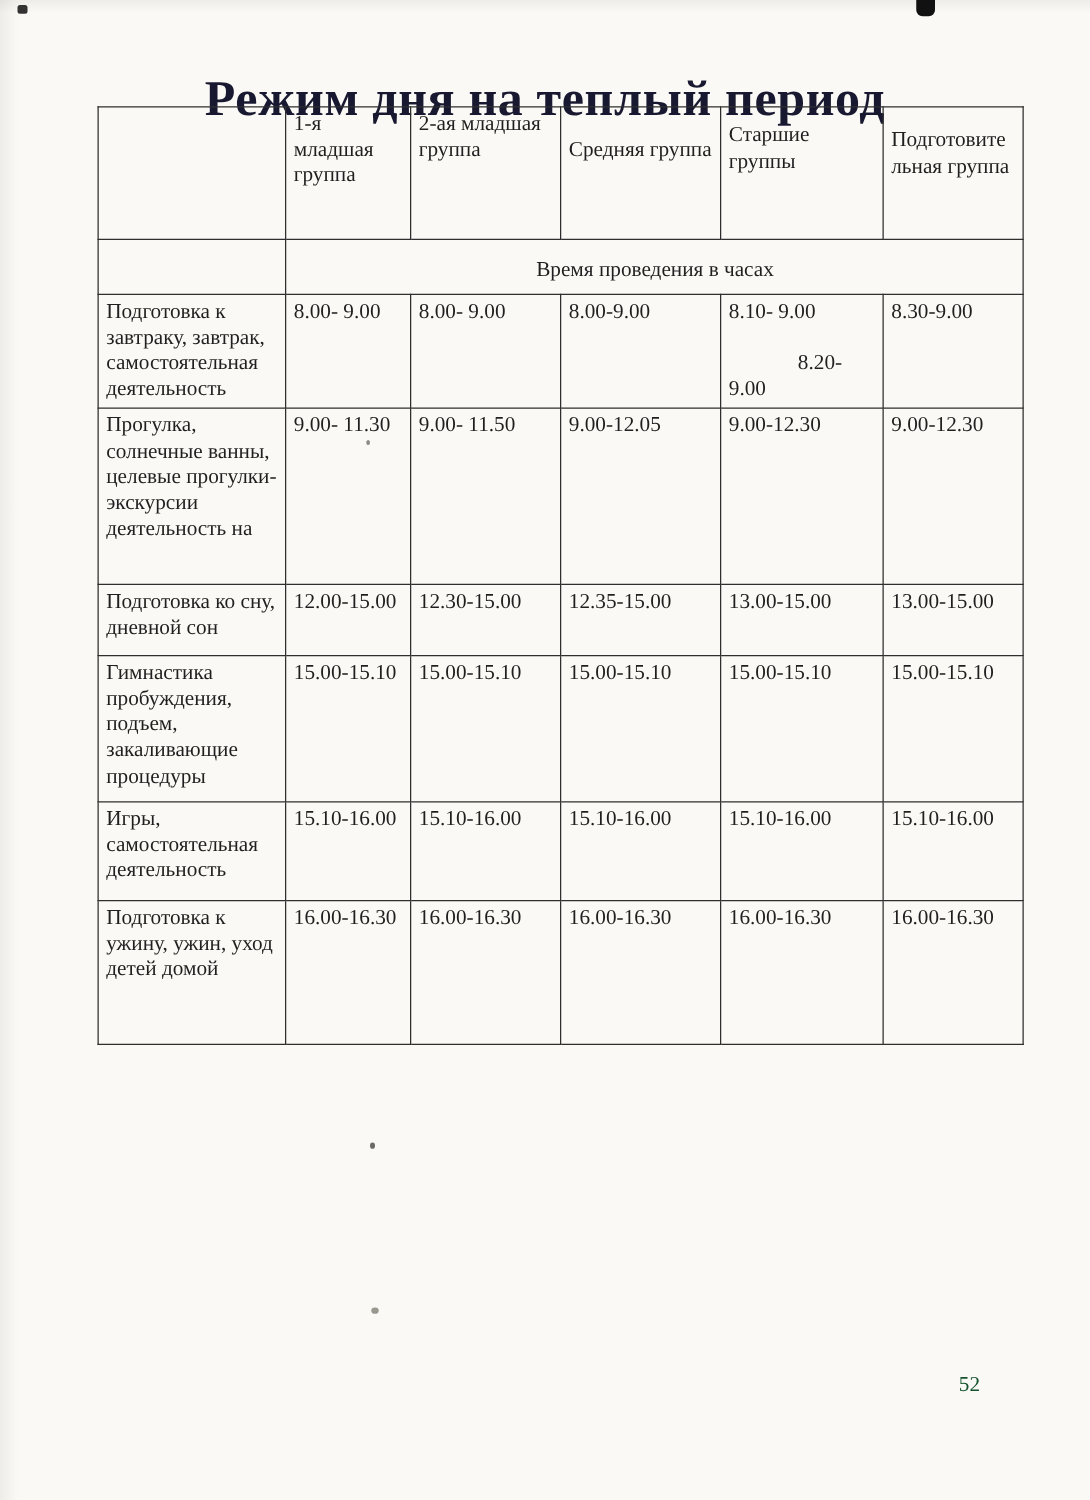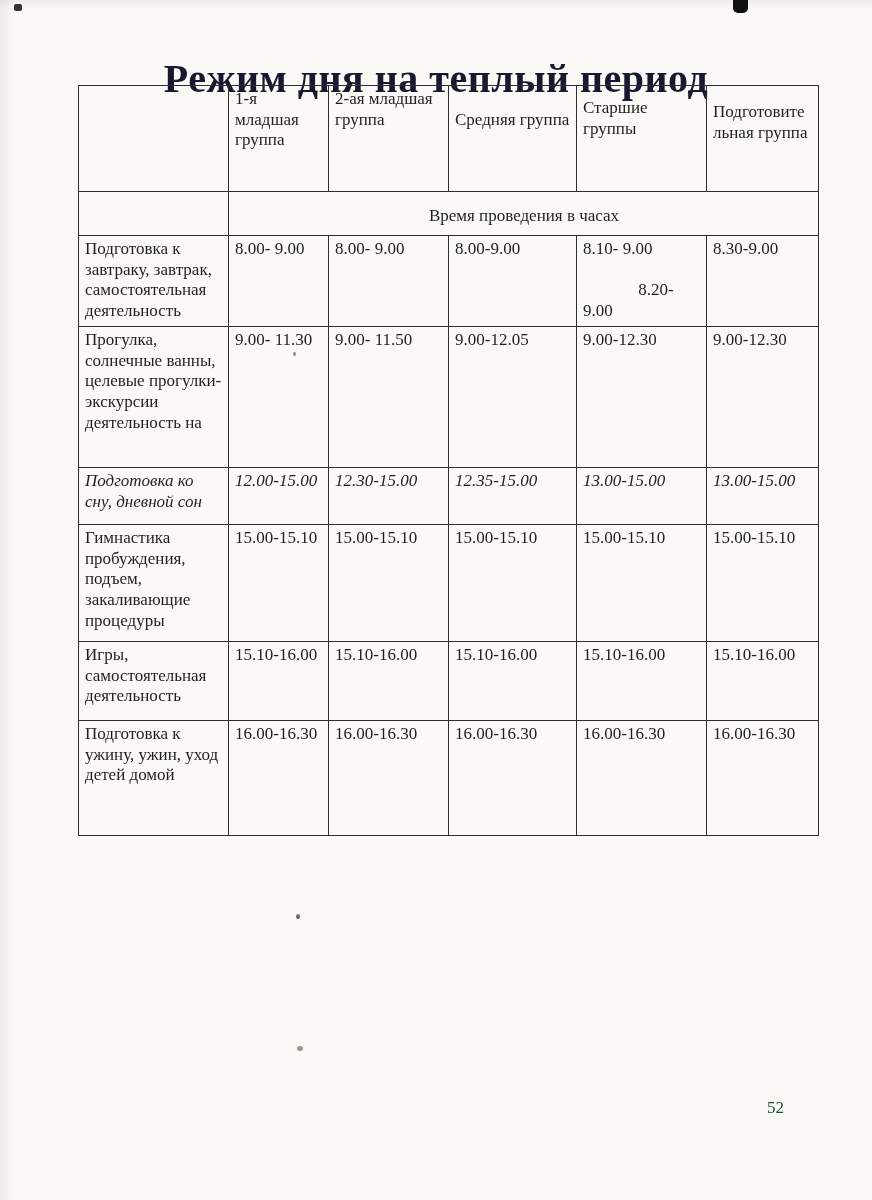--- a/index.html
+++ b/index.html
@@ -74,21 +74,21 @@
   tr.time-head-row td.time-head {
     text-align: center;
     vertical-align: middle;
     padding-top: 8px;
   }
 
   tr.row-0 td { height: 88px; }
   tr.row-1 td { height: 84px; }
   tr.row-2 td { height: 134px; }
   tr.row-3 td { height: 58px; }
-  tr.row-4 td { height: 50px; font-style: italic; }
+  tr.row-4 td { height: 50px; }
   tr.row-5 td { height: 110px; }
   tr.row-6 td { height: 72px; }
   tr.row-7 td { height: 108px; }
 
   .page-number {
     position: absolute;
     right: 88px;
     top: 1098px;
     font-size: 17px;
     color: #14532d;

